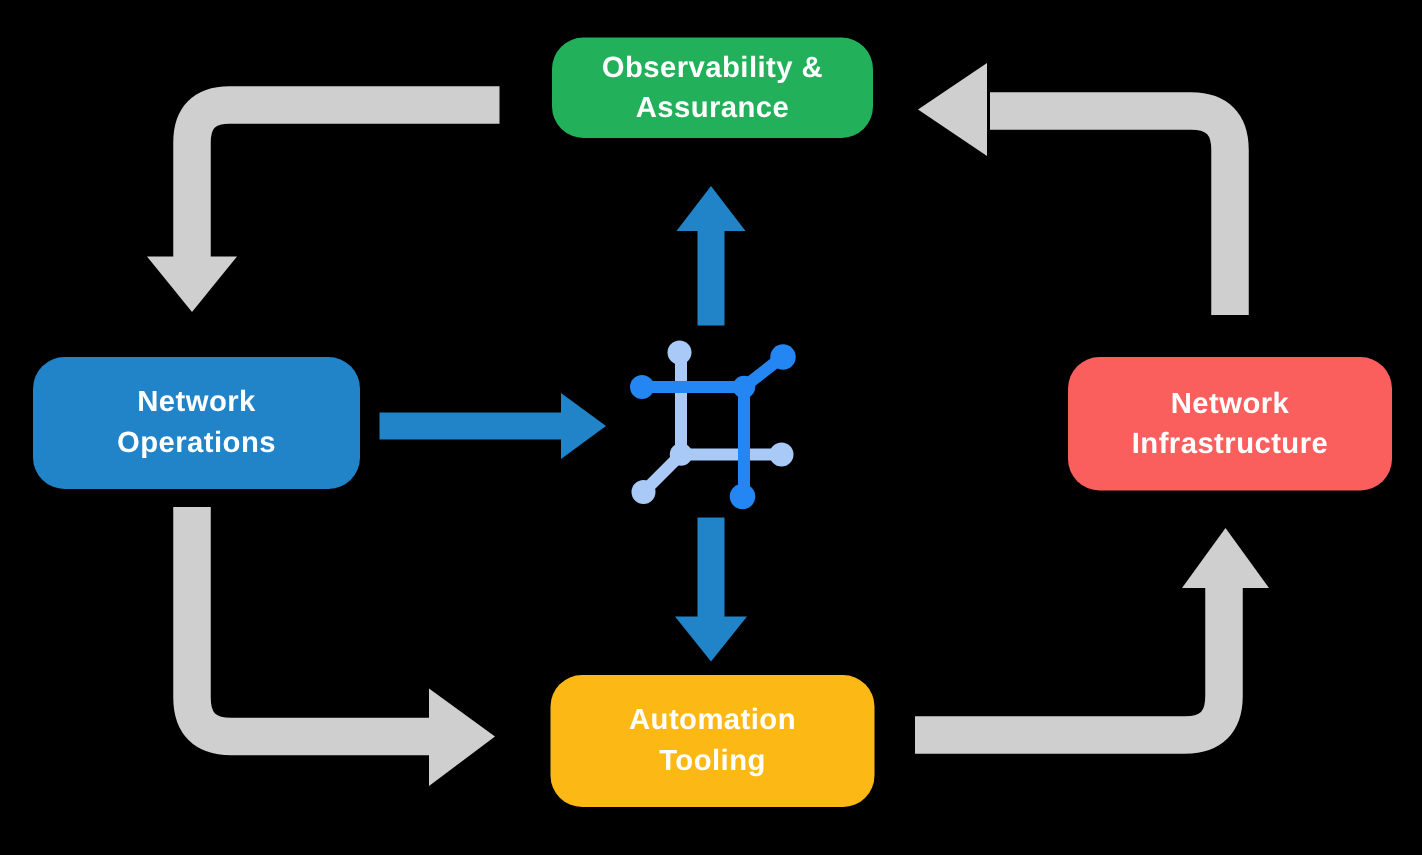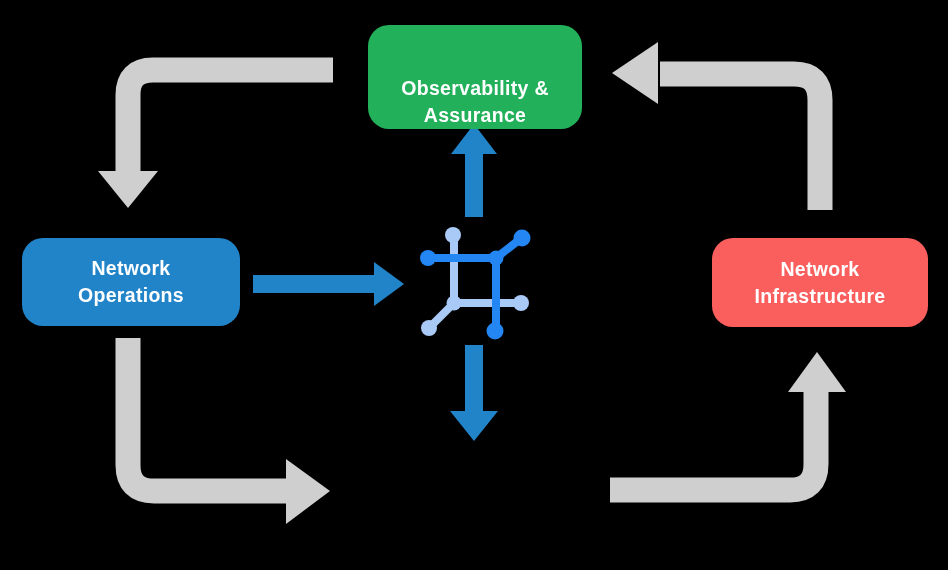--- a/index.html
+++ b/index.html
@@ -27,21 +27,21 @@
     justify-content: center;
     text-align: center;
   }
   .node .label {
     font-size: 19.5px;
     font-weight: 700;
     line-height: 27px;
     letter-spacing: 0.3px;
     white-space: pre-line;
   }
-  .node-observability { left: 368px; top: 25px;  width: 214px; height: 104px; align-items: flex-end; }
+  .node-observability { left: 368px; top: 25px;  width: 214px; height: 67px; }
   .node-operations    { left: 22px;  top: 238px; width: 218px; height: 88px; }
   .node-infrastructure{ left: 712px; top: 238px; width: 216px; height: 89px; }
   .node-automation    { left: 367px; top: 450px; width: 216px; height: 88px; }
 </style>
 </head>
 <body>
 
 <div class="stage" style="background-color: rgb(0, 0, 0); color: rgb(255, 255, 255);">
 
   <svg class="arrow-layer" width="948" height="570" viewBox="0 0 948 570">
@@ -109,14 +109,18 @@
   <div class="node node-operations" style="background-color: rgb(33, 131, 200);">
     <div class="label">Network
 Operations</div>
   </div>
 
   <div class="node node-infrastructure" style="background-color: rgb(250, 95, 94);">
     <div class="label">Network
 Infrastructure</div>
   </div>
 
+  <div class="node node-automation" style="background-color: rgb(252, 185, 21);">
+    <div class="label">Automation
+Tooling</div>
+  </div>
 
 </div>
 
 </body></html>

